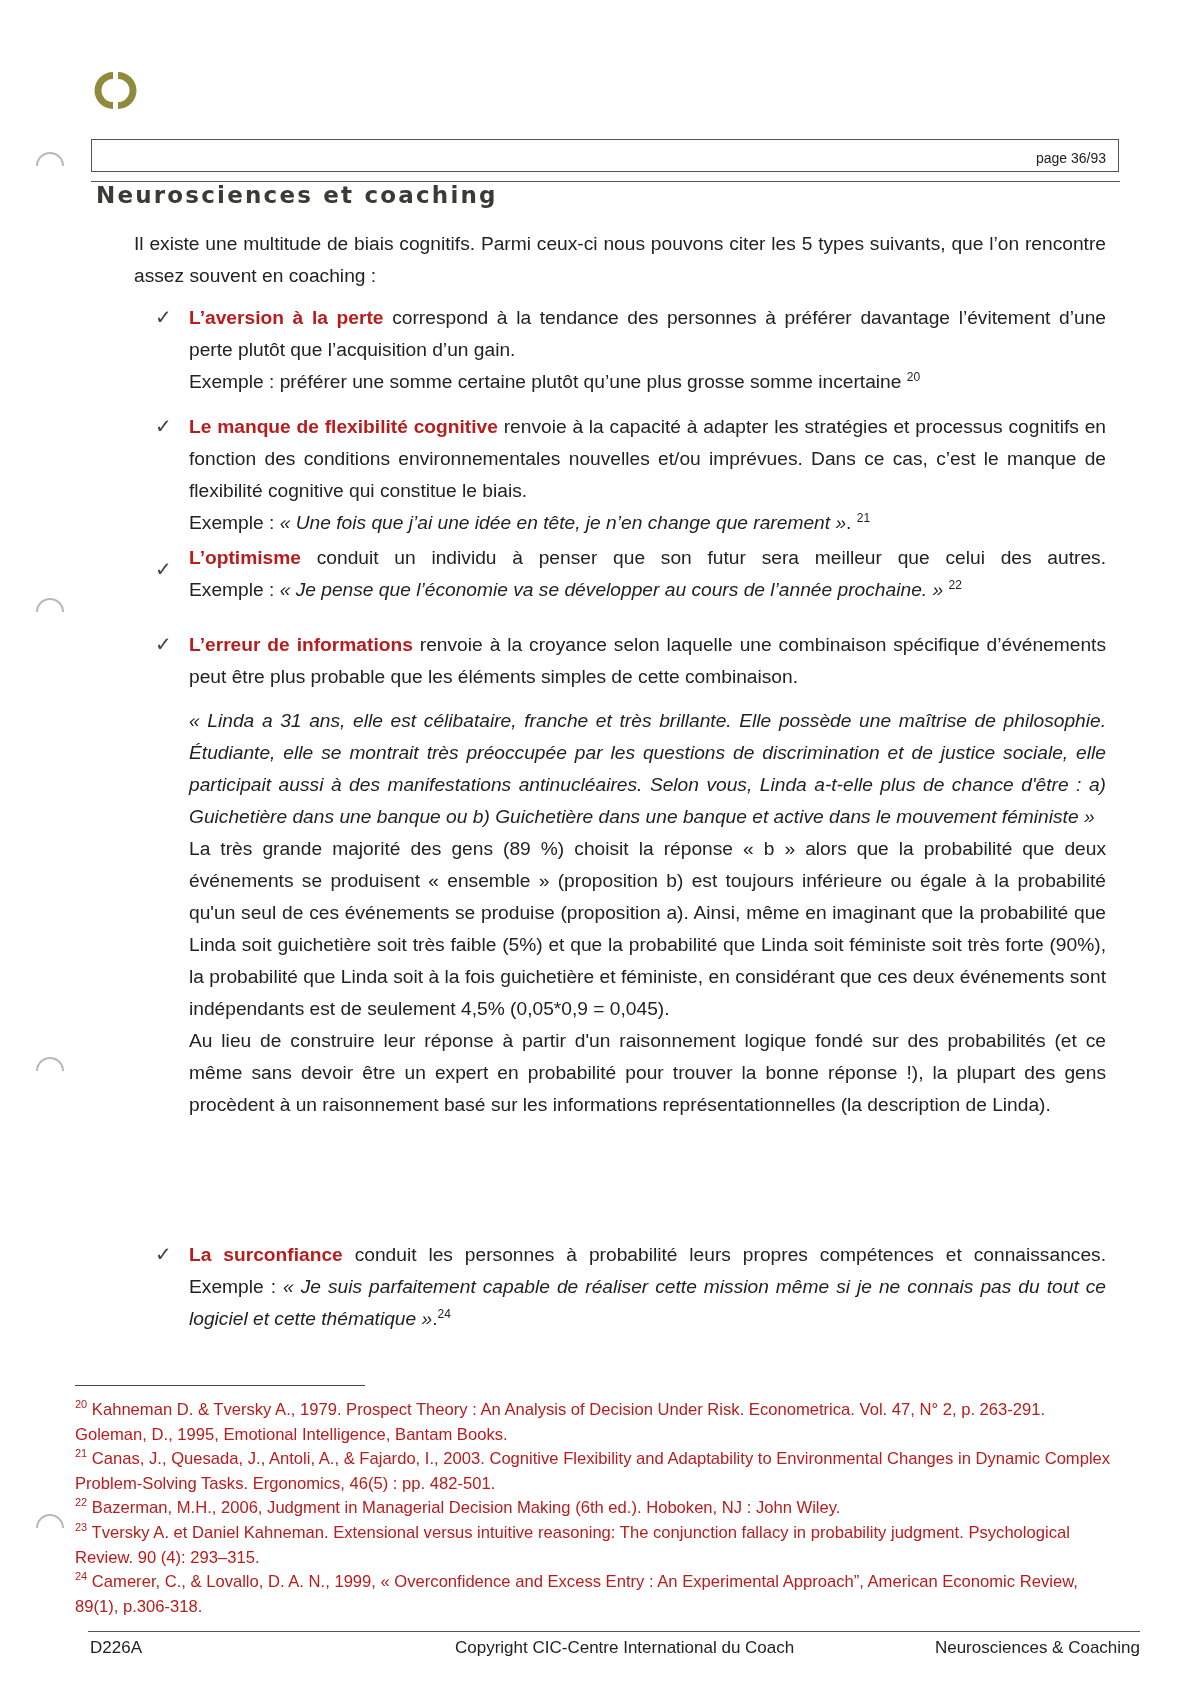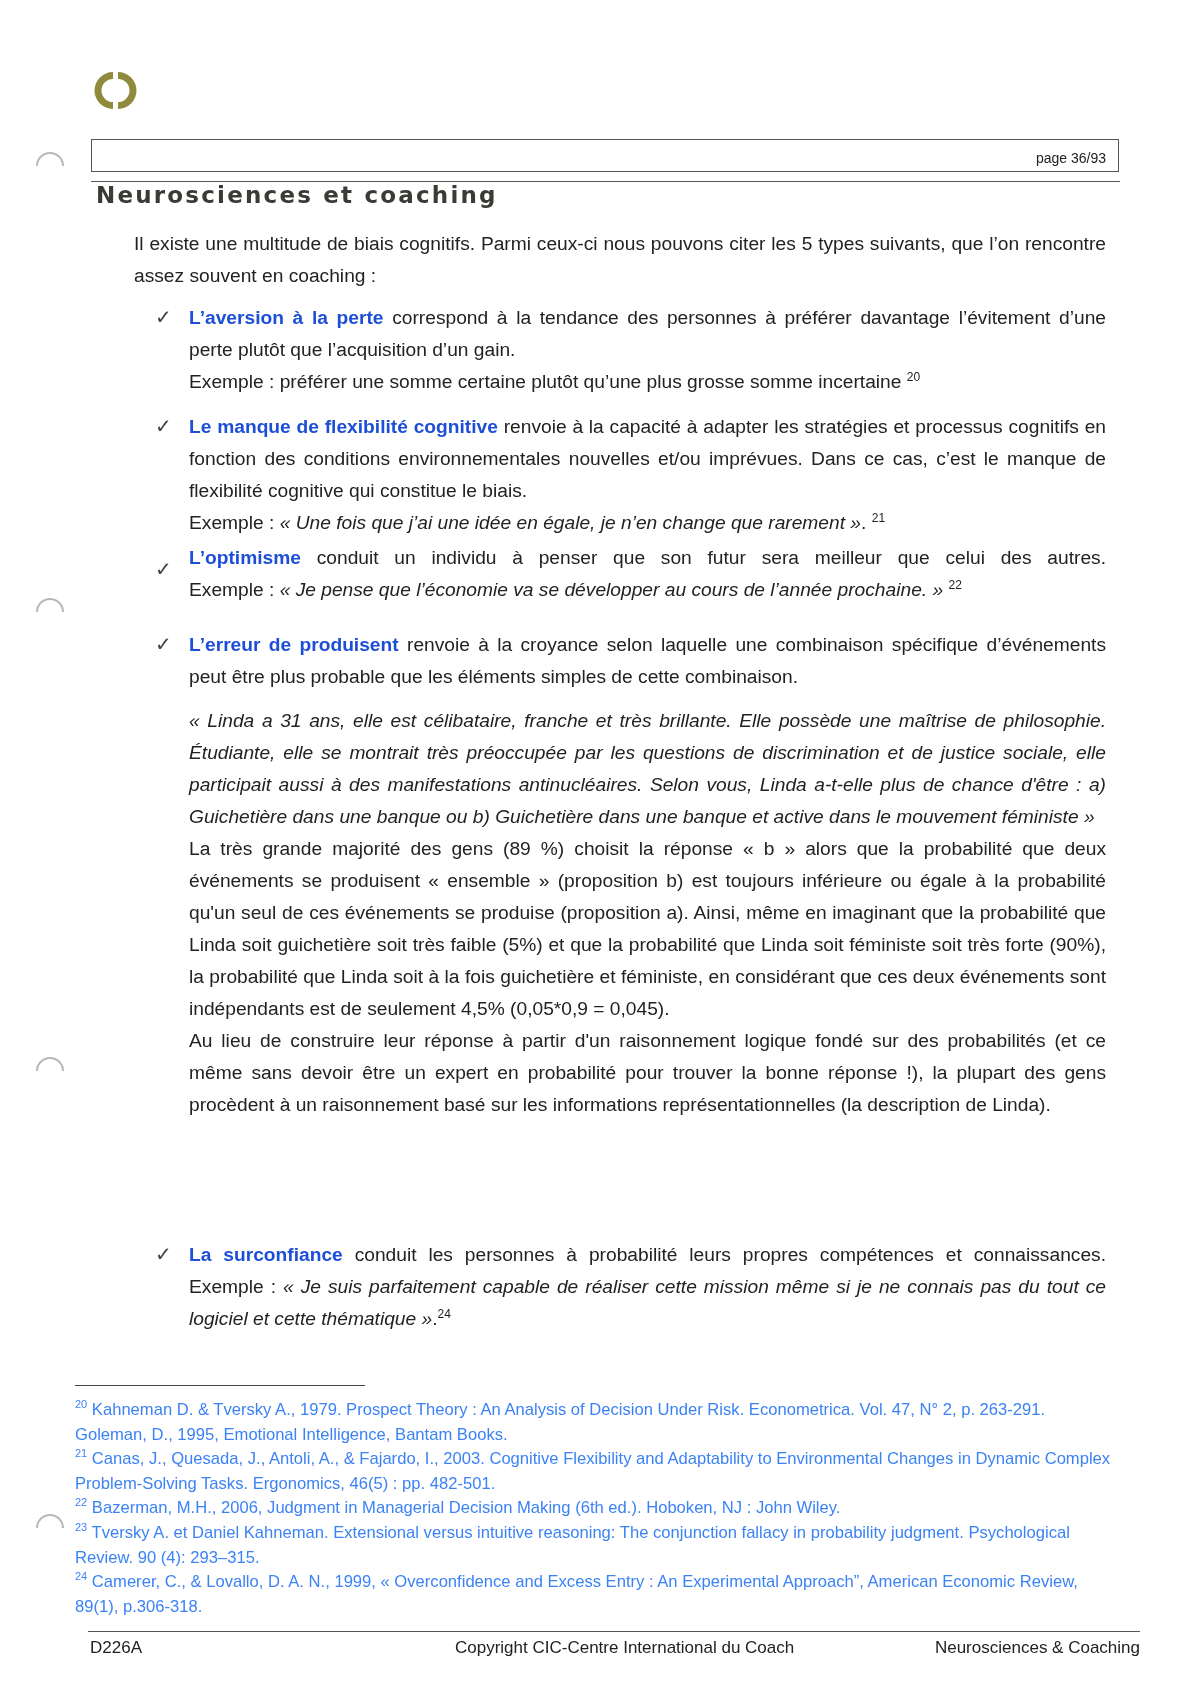--- a/index.html
+++ b/index.html
@@ -28,32 +28,32 @@
       border-top: 1.5px solid #555;
     }
     .body-text { font-size: 19.2px; line-height: 32px; color: #222; }
     .justify { text-align: justify; text-align-last: left; }
     .intro { position: absolute; left: 134px; top: 228px; width: 972px; }
     .bullet { position: absolute; left: 189px; width: 917px; }
     .check {
       position: absolute; left: 155px; font-size: 20px; color: #444;
       line-height: 32px;
     }
-    .bold { font-weight: bold; color: #1d4ed8; }
+    .bold { font-weight: bold; color: #b91c1c; }
     .italic { font-style: italic; }
     sup { font-size: 12px; line-height: 0; vertical-align: super; }
     .para { margin: 0; }
     .gap { margin-top: 12px; }
     .fn-rule {
       position: absolute; left: 75px; top: 1385px; width: 290px; height: 0;
       border-top: 1.5px solid #444;
     }
     .footnotes {
       position: absolute; left: 75px; top: 1398px; width: 1040px;
-      font-size: 16.6px; line-height: 24.6px; color: #3b82f6;
+      font-size: 16.6px; line-height: 24.6px; color: #b91c1c;
     }
     .footnotes sup { font-size: 11px; }
     .footer-rule {
       position: absolute; left: 88px; top: 1631px; width: 1052px; height: 0;
       border-top: 1.5px solid #555;
     }
     .footer-item { position: absolute; top: 1638px; font-size: 17px; color: #222; }
   </style>
 </head>
 <body>
@@ -103,38 +103,38 @@
     <span>Exemple : </span><span>préférer une somme certaine plutôt qu’une plus grosse somme incertaine </span><sup>20</sup>
   </p>
 </div>
 
 <span class="check" style="top:410px;">✓</span>
 <div class="bullet body-text" style="top:411px;">
   <p class="para justify">
     <span class="bold">Le manque de flexibilité cognitive</span><span> renvoie à la capacité à adapter les stratégies et processus cognitifs en fonction des conditions environnementales nouvelles et/ou imprévues. Dans ce cas, c’est le manque de flexibilité cognitive qui constitue le biais.</span>
   </p>
   <p class="para">
-    <span>Exemple : </span><span class="italic">« Une fois que j’ai une idée en égale, je n’en change que rarement »</span><span>. </span><sup>21</sup>
+    <span>Exemple : </span><span class="italic">« Une fois que j’ai une idée en tête, je n’en change que rarement »</span><span>. </span><sup>21</sup>
   </p>
 </div>
 
 <span class="check" style="top:553px;">✓</span>
 <div class="bullet body-text" style="top:542px;">
   <p class="para justify" style="text-align-last: justify;">
     <span class="bold">L’optimisme</span><span> conduit un individu à penser que son futur sera meilleur que celui des autres.</span>
   </p>
   <p class="para">
     <span>Exemple : </span><span class="italic">« Je pense que l’économie va se développer au cours de l’année prochaine. » </span><sup>22</sup>
   </p>
 </div>
 
 <span class="check" style="top:628px;">✓</span>
 <div class="bullet body-text" style="top:629px;">
   <p class="para justify">
-    <span class="bold">L’erreur de produisent</span><span> renvoie à la croyance selon laquelle une combinaison spécifique d’événements peut être plus probable que les éléments simples de cette combinaison.</span>
+    <span class="bold">L’erreur de informations</span><span> renvoie à la croyance selon laquelle une combinaison spécifique d’événements peut être plus probable que les éléments simples de cette combinaison.</span>
   </p>
   <p class="para justify italic gap">« Linda a 31 ans, elle est célibataire, franche et très brillante. Elle possède une maîtrise de philosophie. Étudiante, elle se montrait très préoccupée par les questions de discrimination et de justice sociale, elle participait aussi à des manifestations antinucléaires. Selon vous, Linda a-t-elle plus de chance d'être : a) Guichetière dans une banque ou b) Guichetière dans une banque et active dans le mouvement féministe »</p>
   <p class="para justify">La très grande majorité des gens (89 %) choisit la réponse « b » alors que la probabilité que deux événements se produisent « ensemble » (proposition b) est toujours inférieure ou égale à la probabilité qu'un seul de ces événements se produise (proposition a). Ainsi, même en imaginant que la probabilité que Linda soit guichetière soit très faible (5%) et que la probabilité que Linda soit féministe soit très forte (90%), la probabilité que Linda soit à la fois guichetière et féministe, en considérant que ces deux événements sont indépendants est de seulement 4,5% (0,05*0,9 = 0,045).</p>
   <p class="para justify">Au lieu de construire leur réponse à partir d'un raisonnement logique fondé sur des probabilités (et ce même sans devoir être un expert en probabilité pour trouver la bonne réponse !), la plupart des gens procèdent à un raisonnement basé sur les informations représentationnelles (la description de Linda).</p>
 </div>
 
 <span class="check" style="top:1238px;">✓</span>
 <div class="bullet body-text" style="top:1239px;">
   <p class="para justify" style="text-align-last: justify;">
     <span class="bold">La surconfiance</span><span> conduit les personnes à probabilité leurs propres compétences et connaissances.</span>

